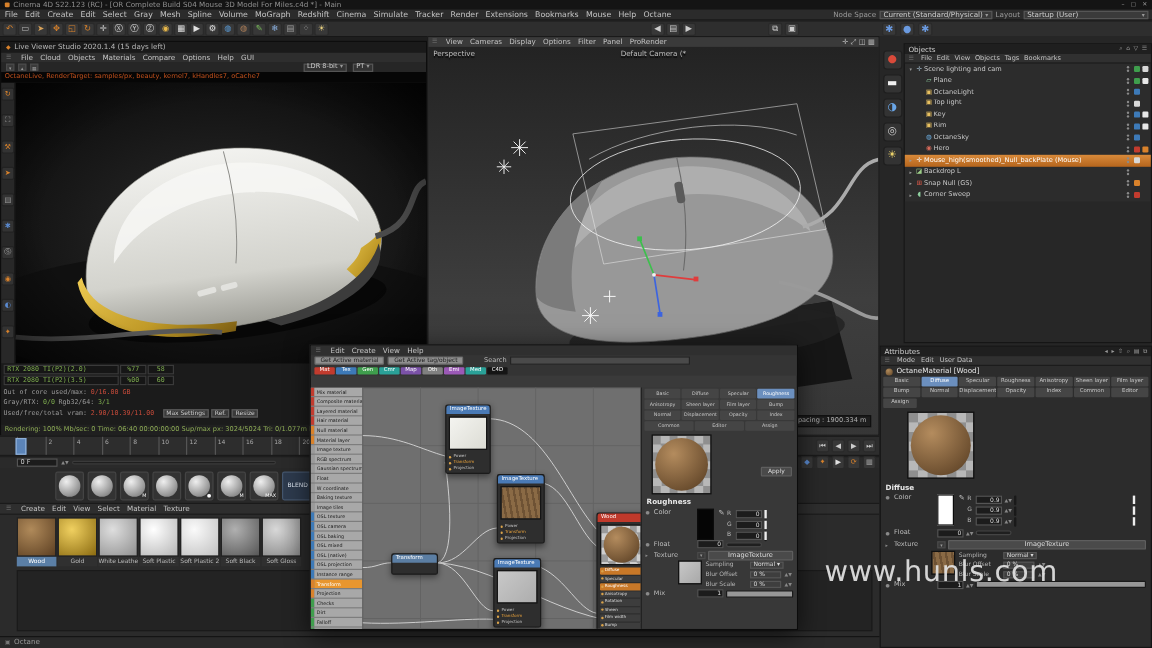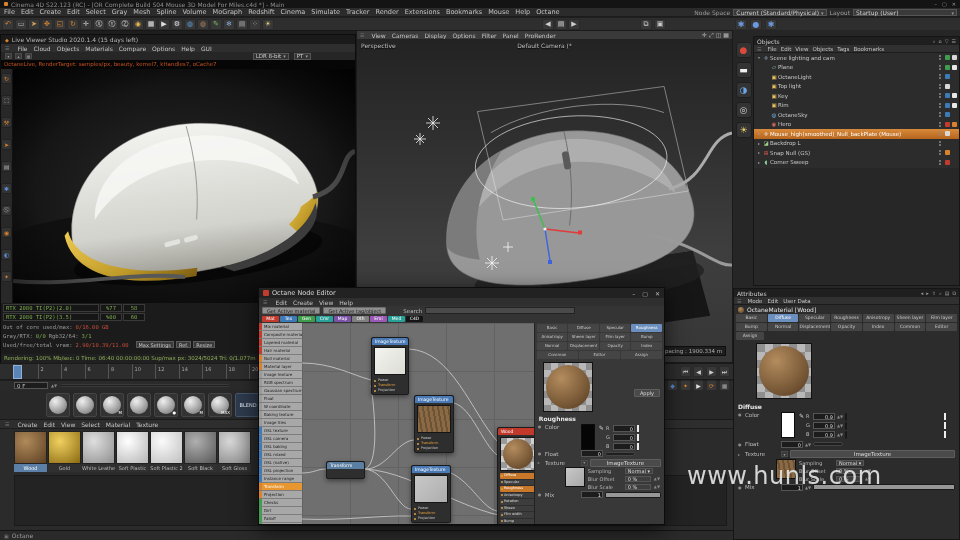--- a/index.html
+++ b/index.html
@@ -902,29 +902,20 @@
         <span class="circ">●</span>
         <span class="pkey">Mix</span>
         <span class="valbox">1</span>
         <span class="stepper">▲▼</span>
         <span class="mixtrack"></span>
       </div>
     </div>
   </div>
 
   <div class="ne">
-    <div class="ne-title">
-      <span class="ne-osq"></span>
-      <span>Octane Node Editor</span>
-      <span class="ne-wb">
-          <span>–</span>
-          <span>▢</span>
-          <span>✕</span>
-        </span>
-    </div>
     <div class="ne-menu">
       <span class="grip">☰</span>
       <div class="hmenu">
           <span class="mi">Edit</span>
           <span class="mi">Create</span>
           <span class="mi">View</span>
           <span class="mi">Help</span>
         </div>
     </div>
     <div class="ne-toolbar">

